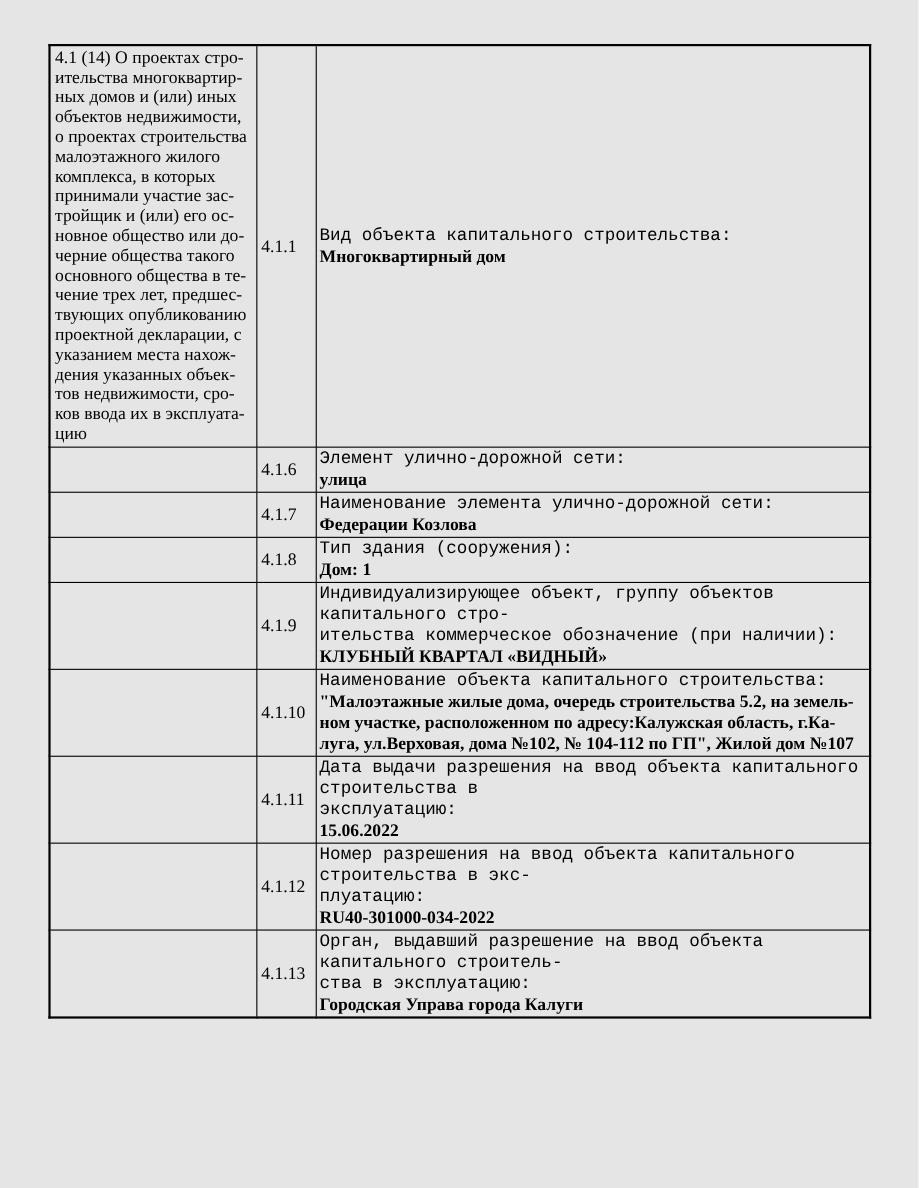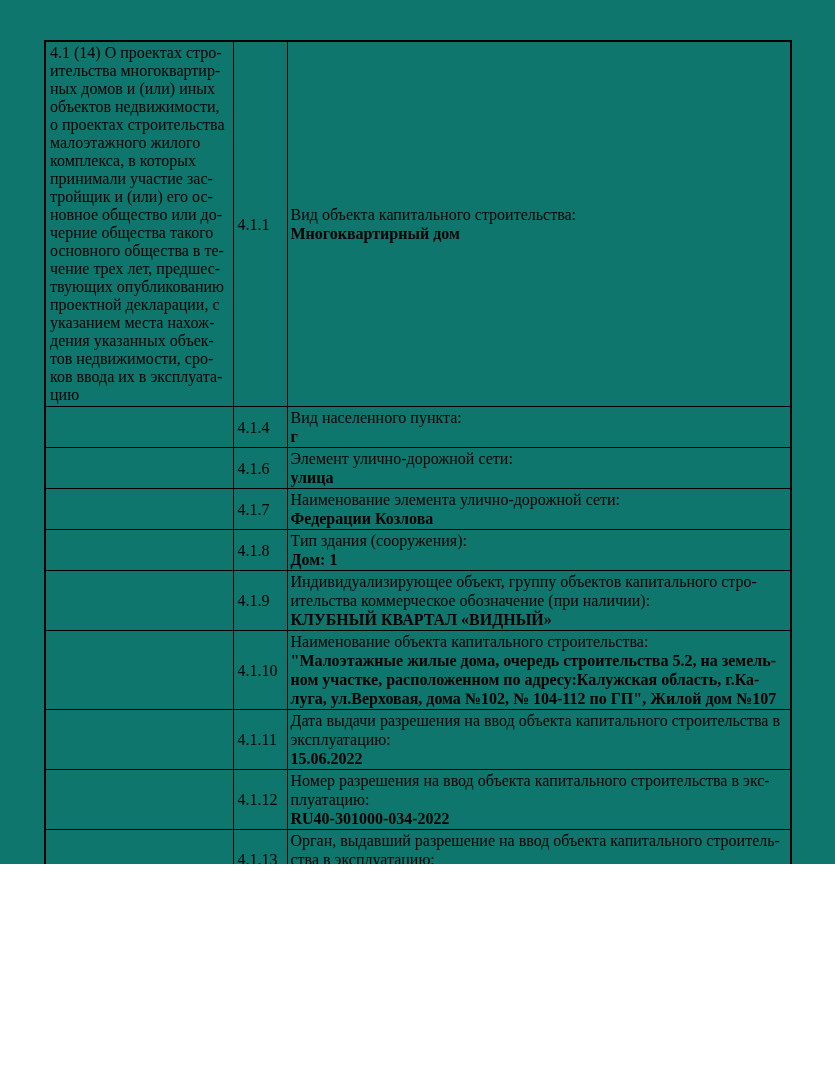--- a/index.html
+++ b/index.html
@@ -5,22 +5,22 @@
   html, body {
     margin: 0;
     padding: 0;
     background: #ffffff;
     color: #000000;
     font-family: "Liberation Serif", "DejaVu Serif", serif;
   }
   .page {
     position: relative;
     width: 835px;
-    height: 864px;
-    background: #0f766e;
+    height: 1080px;
+    background: #e5e5e5;
     overflow: hidden;
   }
   table.decl {
     border-collapse: collapse;
     table-layout: fixed;
     width: 746px;
     margin: 40px 0 0 44px;
     border: 2px solid #000000;
   }
   td {
@@ -35,20 +35,21 @@
     vertical-align: top;
     line-height: 18px;
     padding: 2px 3px 2px 4px;
     white-space: pre-line;
   }
   td.num {
     padding-left: 4px;
   }
   .label {
     white-space: pre-line;
+    font-family: Liberation Mono, monospace;
   }
   .valline .value {
     font-weight: bold;
     white-space: pre-line;
   }
   .valline .vprefix {
     font-weight: bold;
   }
 </style>
 </head>
@@ -80,28 +81,20 @@
 проектной декларации, с
 указанием места нахож-
 дения указанных объек-
 тов недвижимости, сро-
 ков ввода их в эксплуата-
 цию</td>
         <td class="num">4.1.1</td>
         <td class="content">
           <div class="label">Вид объекта капитального строительства:</div>
           <div class="valline"><span class="vprefix"></span><span class="value">Многоквартирный дом</span></div>
-        </td>
-      </tr>
-      <tr>
-        <td class="empty"></td>
-        <td class="num">4.1.4</td>
-        <td class="content">
-          <div class="label">Вид населенного пункта:</div>
-          <div class="valline"><span class="vprefix"></span><span class="value">г</span></div>
         </td>
       </tr>
       <tr>
         <td class="empty"></td>
         <td class="num">4.1.6</td>
         <td class="content">
           <div class="label">Элемент улично-дорожной сети:</div>
           <div class="valline"><span class="vprefix"></span><span class="value">улица</span></div>
         </td>
       </tr>

